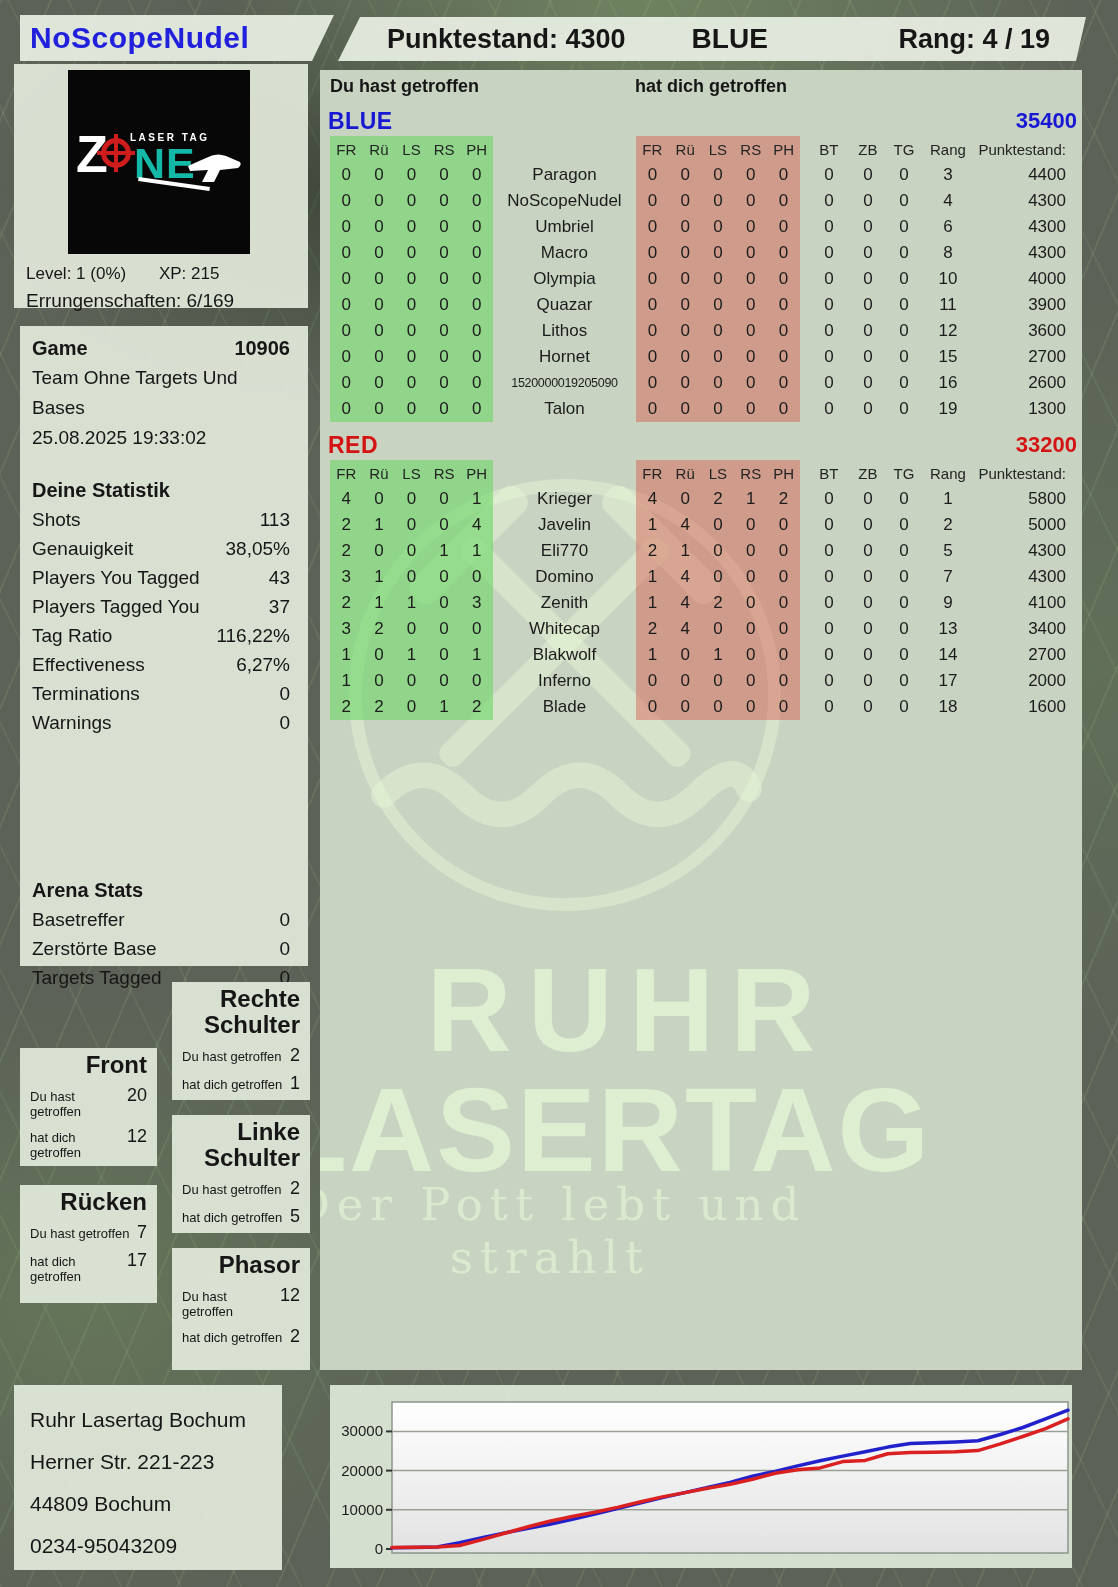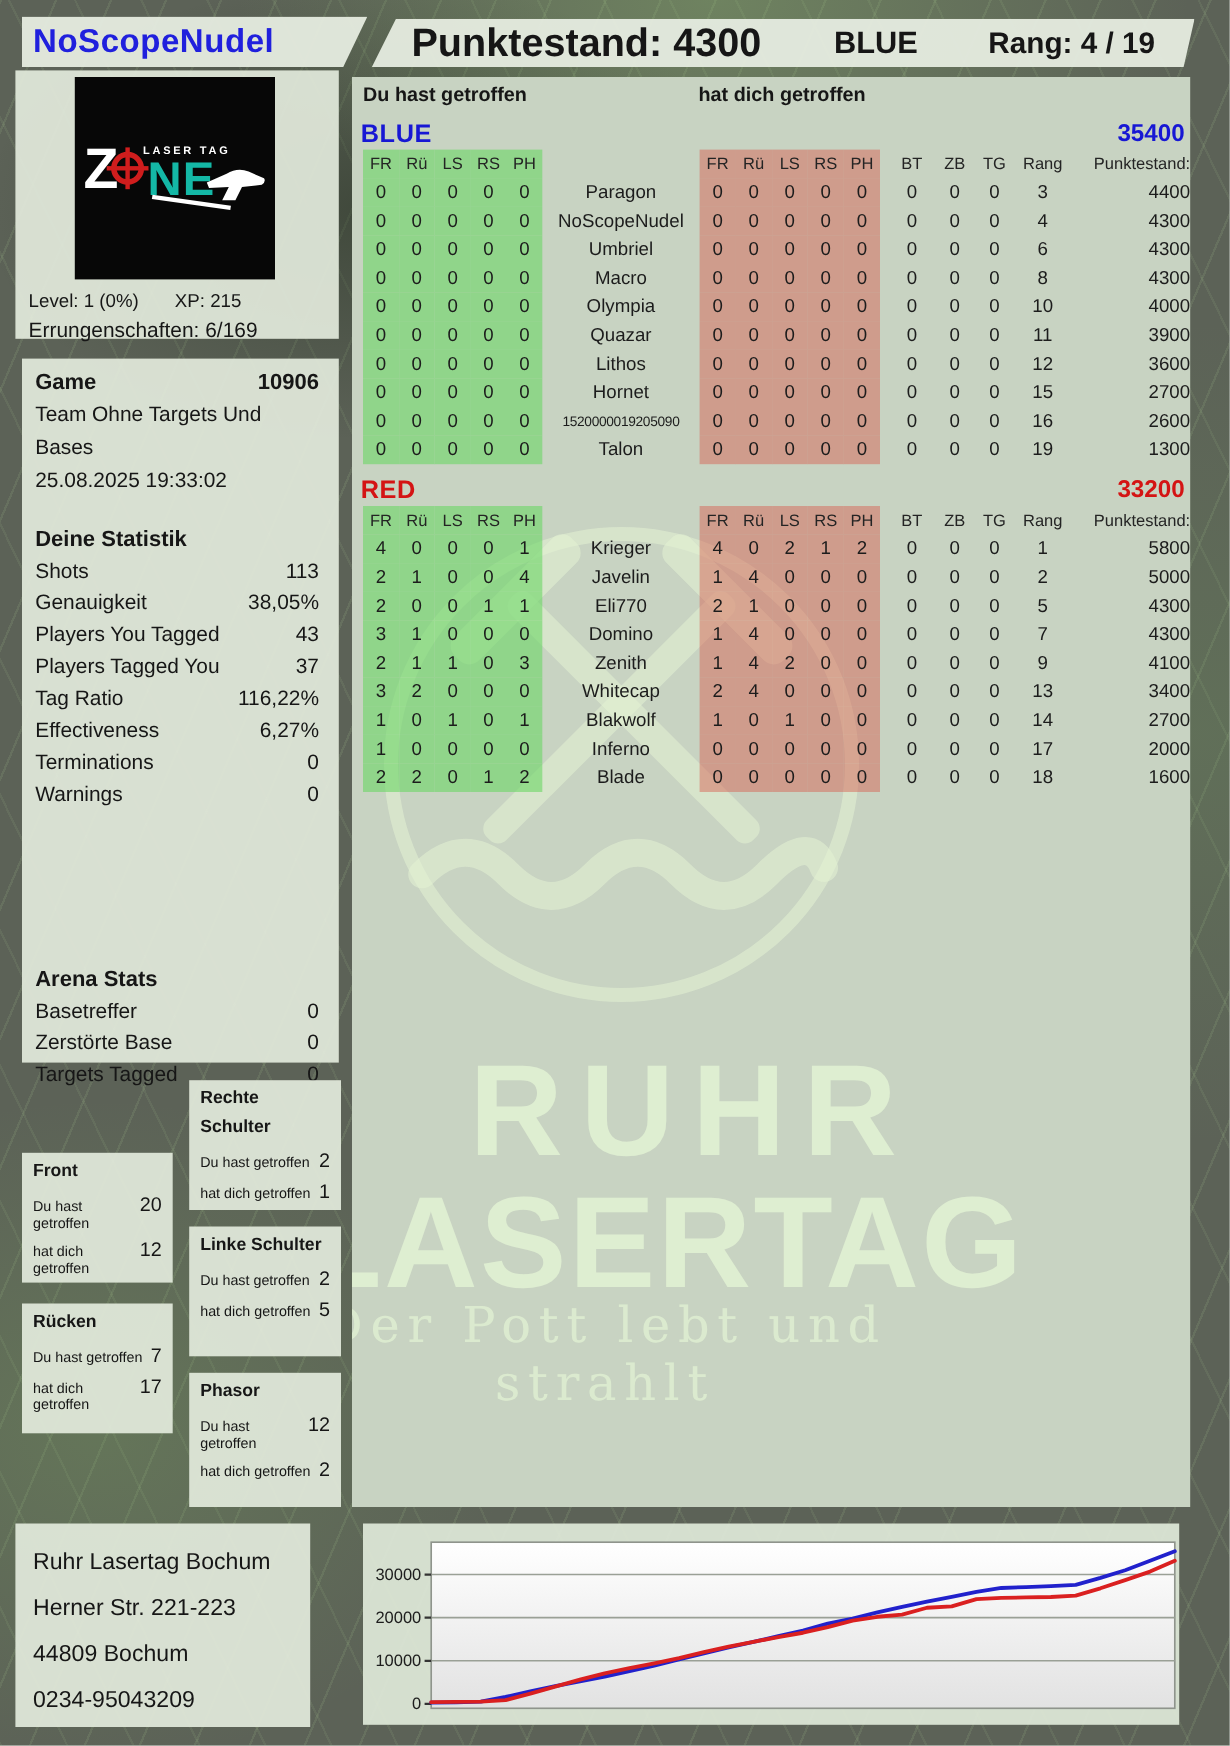--- a/index.html
+++ b/index.html
@@ -14,21 +14,21 @@
       repeating-linear-gradient(113deg, rgba(195,235,165,0.10) 0 2px, rgba(0,0,0,0) 2px 46px),
       repeating-linear-gradient(64deg, rgba(195,235,165,0.08) 0 2px, rgba(0,0,0,0) 2px 54px);}
   .abs{position:absolute;}
   .box{background:rgba(227,234,220,0.92);}
   
   .name-plate{left:20px;top:15px;width:314px;height:46px;background:rgba(230,236,224,0.95);
     clip-path:polygon(0 0,314px 0,292px 46px,0 46px);display:flex;align-items:center;padding-left:10px;box-sizing:border-box;}
   .name-plate span{font-size:30px;font-weight:bold;color:#2020dd;letter-spacing:0.5px;}
   .header-bar{left:338px;top:17px;width:748px;height:44px;background:rgba(230,236,224,0.95);
     clip-path:polygon(22px 0,748px 0,738px 44px,0 44px);display:flex;align-items:center;box-sizing:border-box;}
-  .header-bar .punkte{font-size:36px;font-weight:bold;margin-left:36px;}
+  .header-bar .punkte{font-size:27px;font-weight:bold;margin-left:49px;}
   .header-bar .team{font-size:28px;font-weight:bold;margin-left:66px;}
   .header-bar .rang{font-size:27px;font-weight:bold;margin-left:auto;margin-right:36px;}
   
   .player-card{left:14px;top:64px;width:294px;height:244px;}
   .logo-box{position:absolute;left:54px;top:6px;width:182px;height:184px;background:#070707;overflow:hidden;}
   .logo-inner{position:absolute;left:0;top:66px;width:182px;height:60px;}
   .lasertag-small{position:absolute;left:62px;top:-4px;color:#fff;font-size:10px;font-weight:bold;letter-spacing:2.5px;}
   .zone-z{position:absolute;left:8px;top:-8px;color:#fff;font-size:52px;font-weight:bold;line-height:52px;}
   .crosshair{position:absolute;left:33px;top:2px;width:30px;height:30px;border:5px solid #cf1d1d;border-radius:50%;box-sizing:border-box;}
   .crosshair:before{content:"";position:absolute;left:8px;top:-9px;width:4px;height:38px;background:#cf1d1d;}
@@ -41,21 +41,21 @@
   .ach-line{position:absolute;left:12px;top:226px;font-size:19px;}
   
   .game-box{left:20px;top:326px;width:288px;height:640px;padding:8px 18px 0 12px;box-sizing:border-box;}
   .grow{display:flex;justify-content:space-between;font-size:19px;line-height:29px;}
   .grow.b{font-weight:bold;font-size:20px;}
   .gline{font-size:19px;line-height:30px;}
   .sect-title{font-weight:bold;font-size:20px;line-height:30px;margin-top:22px;}
   .spacer-tall{height:138px;}
   
   .bp{padding:4px 10px 0 10px;box-sizing:border-box;}
-  .bp .t{text-align:left;font-weight:bold;font-size:16px;line-height:26px;}
+  .bp .t{text-align:right;font-weight:bold;font-size:24px;line-height:26px;}
   .bp .r{display:flex;justify-content:space-between;align-items:baseline;margin-top:7px;}
   .bp .r .l{font-size:13px;}
   .bp .r .v{font-size:18px;}
   .front-box{left:20px;top:1048px;width:137px;height:118px;}
   .ruecken-box{left:20px;top:1185px;width:137px;height:118px;}
   .rechte-box{left:172px;top:982px;width:138px;height:118px;}
   .linke-box{left:172px;top:1115px;width:138px;height:118px;}
   .phasor-box{left:172px;top:1248px;width:138px;height:122px;}
   
   .address-box{left:14px;top:1385px;width:268px;height:185px;padding:14px 0 0 16px;box-sizing:border-box;}
@@ -77,21 +77,21 @@
   .team-head .tt{font-size:22px;font-weight:bold;}
   .team-blue .tn,.team-blue .tt{color:#1717d4;}
   .team-red .tn,.team-red .tt{color:#d41414;}
   .trows{margin-top:2px;}
   .trow{display:grid;height:26px;padding-left:10px;
     grid-template-columns:32.6px 32.6px 32.6px 32.6px 32.6px 143px 32.8px 32.8px 32.8px 32.8px 32.8px 8px 42px 36px 36px 52px 108px;}
   .tcell{display:flex;align-items:center;justify-content:center;font-size:17px;color:#1c1c1c;overflow:hidden;}
   .tcell.hd{font-size:15px;color:#242424;}
   .tcell.g{background:rgba(110,214,104,0.62);}
   .tcell.p{background:rgba(216,92,76,0.46);}
-  .tcell.pts{justify-content:flex-end;padding-right:0;}
+  .tcell.pts{justify-content:flex-end;padding-right:16px;}
   .tcell.namec{white-space:nowrap;text-align:right;}
   .tcell.longname{font-size:12.5px;letter-spacing:-0.3px;}
   
   .chart-panel{left:330px;top:1385px;width:742px;height:183px;background:rgba(223,232,216,0.93);}
 </style>
 </head>
 <body>
 
 <div class="page">
 

